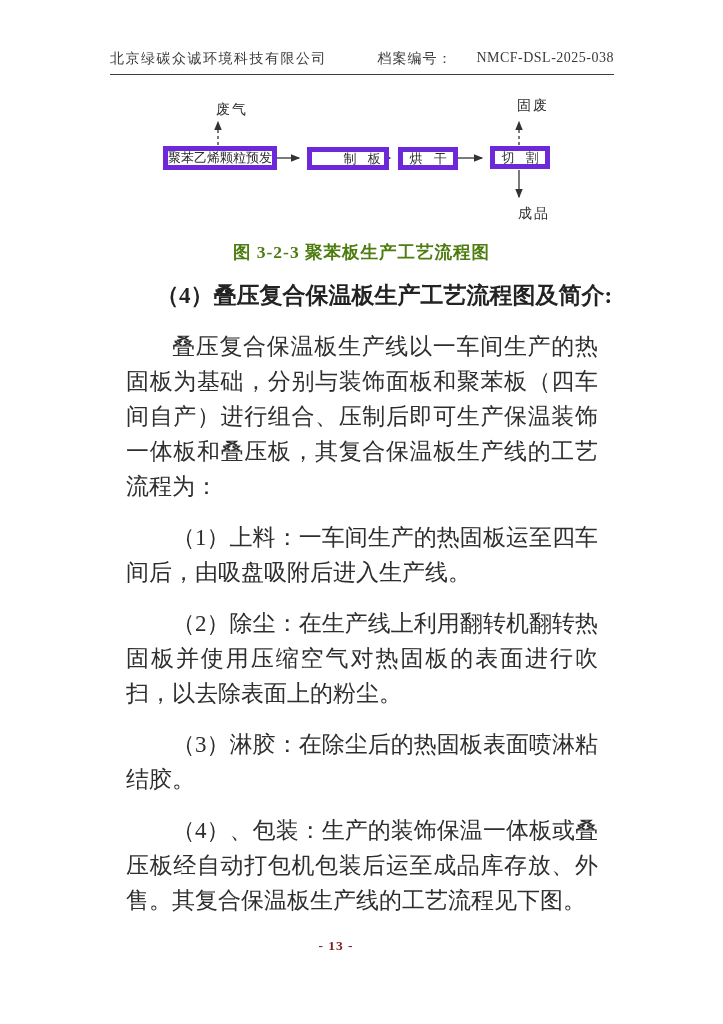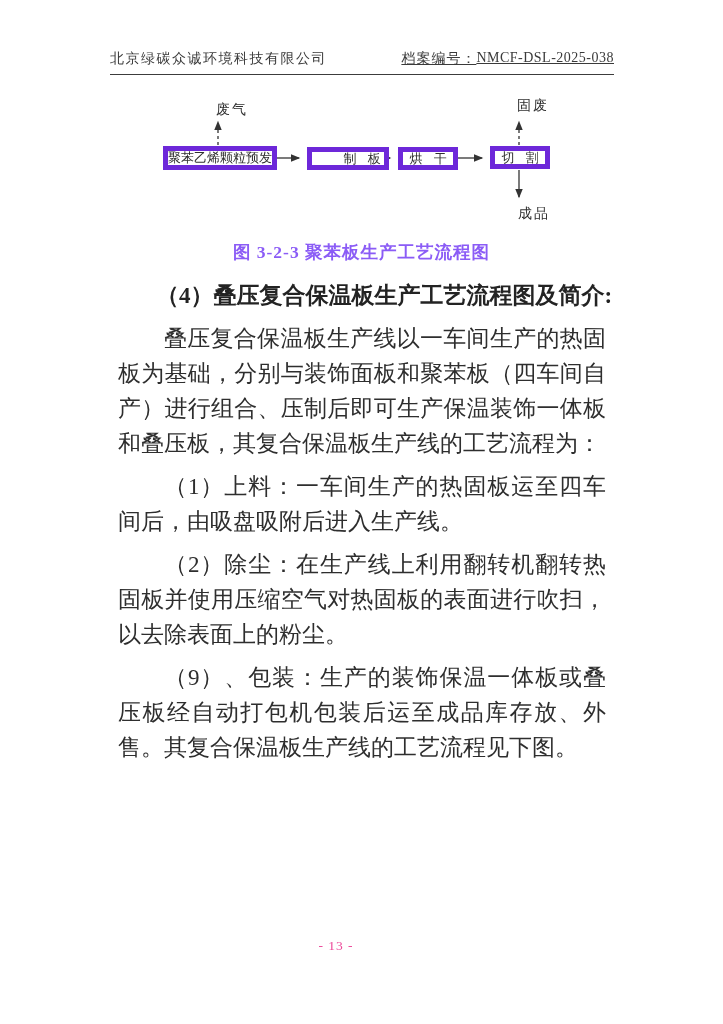--- a/index.html
+++ b/index.html
@@ -22,21 +22,21 @@
     width: 504px;
     display: flex;
     justify-content: space-between;
     align-items: flex-end;
     padding-bottom: 6px;
     border-bottom: 1px solid #3c3c3c;
     font-size: 14px;
     color: #3a3a3a;
   }
   .header .company { letter-spacing: 1.5px; }
-  .header .docno { display: flex; gap: 0; text-decoration: underline; }
+  .header .docno { display: flex; gap: 24px; }
   .header .docno-label { letter-spacing: 1px; }
   .header .docno-value { letter-spacing: 0.5px; }
 
   
   .diagram {
     position: absolute;
     top: 95px;
     left: 0;
     width: 723px;
     height: 135px;
@@ -66,54 +66,55 @@
 
   
   .caption {
     position: absolute;
     top: 240px;
     left: 0;
     width: 723px;
     text-align: center;
     font-weight: 700;
     font-size: 17.5px;
-    color: #8b5cf6;
+    color: #4d7c0f;
     letter-spacing: 1px;
   }
   .content {
     position: absolute;
     top: 278px;
     left: 110px;
     width: 504px;
     font-size: 23px;
     line-height: 35px;
     text-align: justify;
     color: #2e2e2e;
   }
   .content .section-heading {
     font-weight: 700;
     text-indent: 2em;
     margin: 0;
     color: #232323;
   }
   .content p {
-    margin: 8px;
+    margin: 16px;
     text-indent: 2em;
   }
 
   
   .footer {
     position: absolute;
     top: 938px;
     left: 0;
     width: 672px;
     text-align: center;
     font-size: 13.5px;
-    color: #ec4899;
+    color: #7f1d1d;
     letter-spacing: 1px;
+    font-weight: bold;
   }
 </style>
 </head>
 <body>
 
 <div class="page">
 
   <div class="header">
     <span class="company">北京绿碳众诚环境科技有限公司</span>
     <span class="docno">
@@ -147,18 +148,19 @@
     <div class="flow-box small" style="left:490px; top:51px; width:60px; height:23px;">切 割</div>
   </div>
 
   <div class="caption">图 3-2-3 聚苯板生产工艺流程图</div>
 
   <div class="content">
     <p class="section-heading">（4）叠压复合保温板生产工艺流程图及简介:</p>
     <p>叠压复合保温板生产线以一车间生产的热固板为基础，分别与装饰面板和聚苯板（四车间自产）进行组合、压制后即可生产保温装饰一体板和叠压板，其复合保温板生产线的工艺流程为：</p>
     <p>（1）上料：一车间生产的热固板运至四车间后，由吸盘吸附后进入生产线。</p>
     <p>（2）除尘：在生产线上利用翻转机翻转热固板并使用压缩空气对热固板的表面进行吹扫，以去除表面上的粉尘。</p>
-    <p>（9）、包装：生产的装饰保温一体板或叠压板经自动打包机包装后运至成品库存放、外售。其复合保温板生产线的工艺流程见下图。</p>
+    <p>（3）淋胶：在除尘后的热固板表面喷淋粘结胶。</p>
+    <p>（4）、包装：生产的装饰保温一体板或叠压板经自动打包机包装后运至成品库存放、外售。其复合保温板生产线的工艺流程见下图。</p>
   </div>
 
   <div class="footer">- 13 -</div>
 
 </div>
 
 </body></html>

